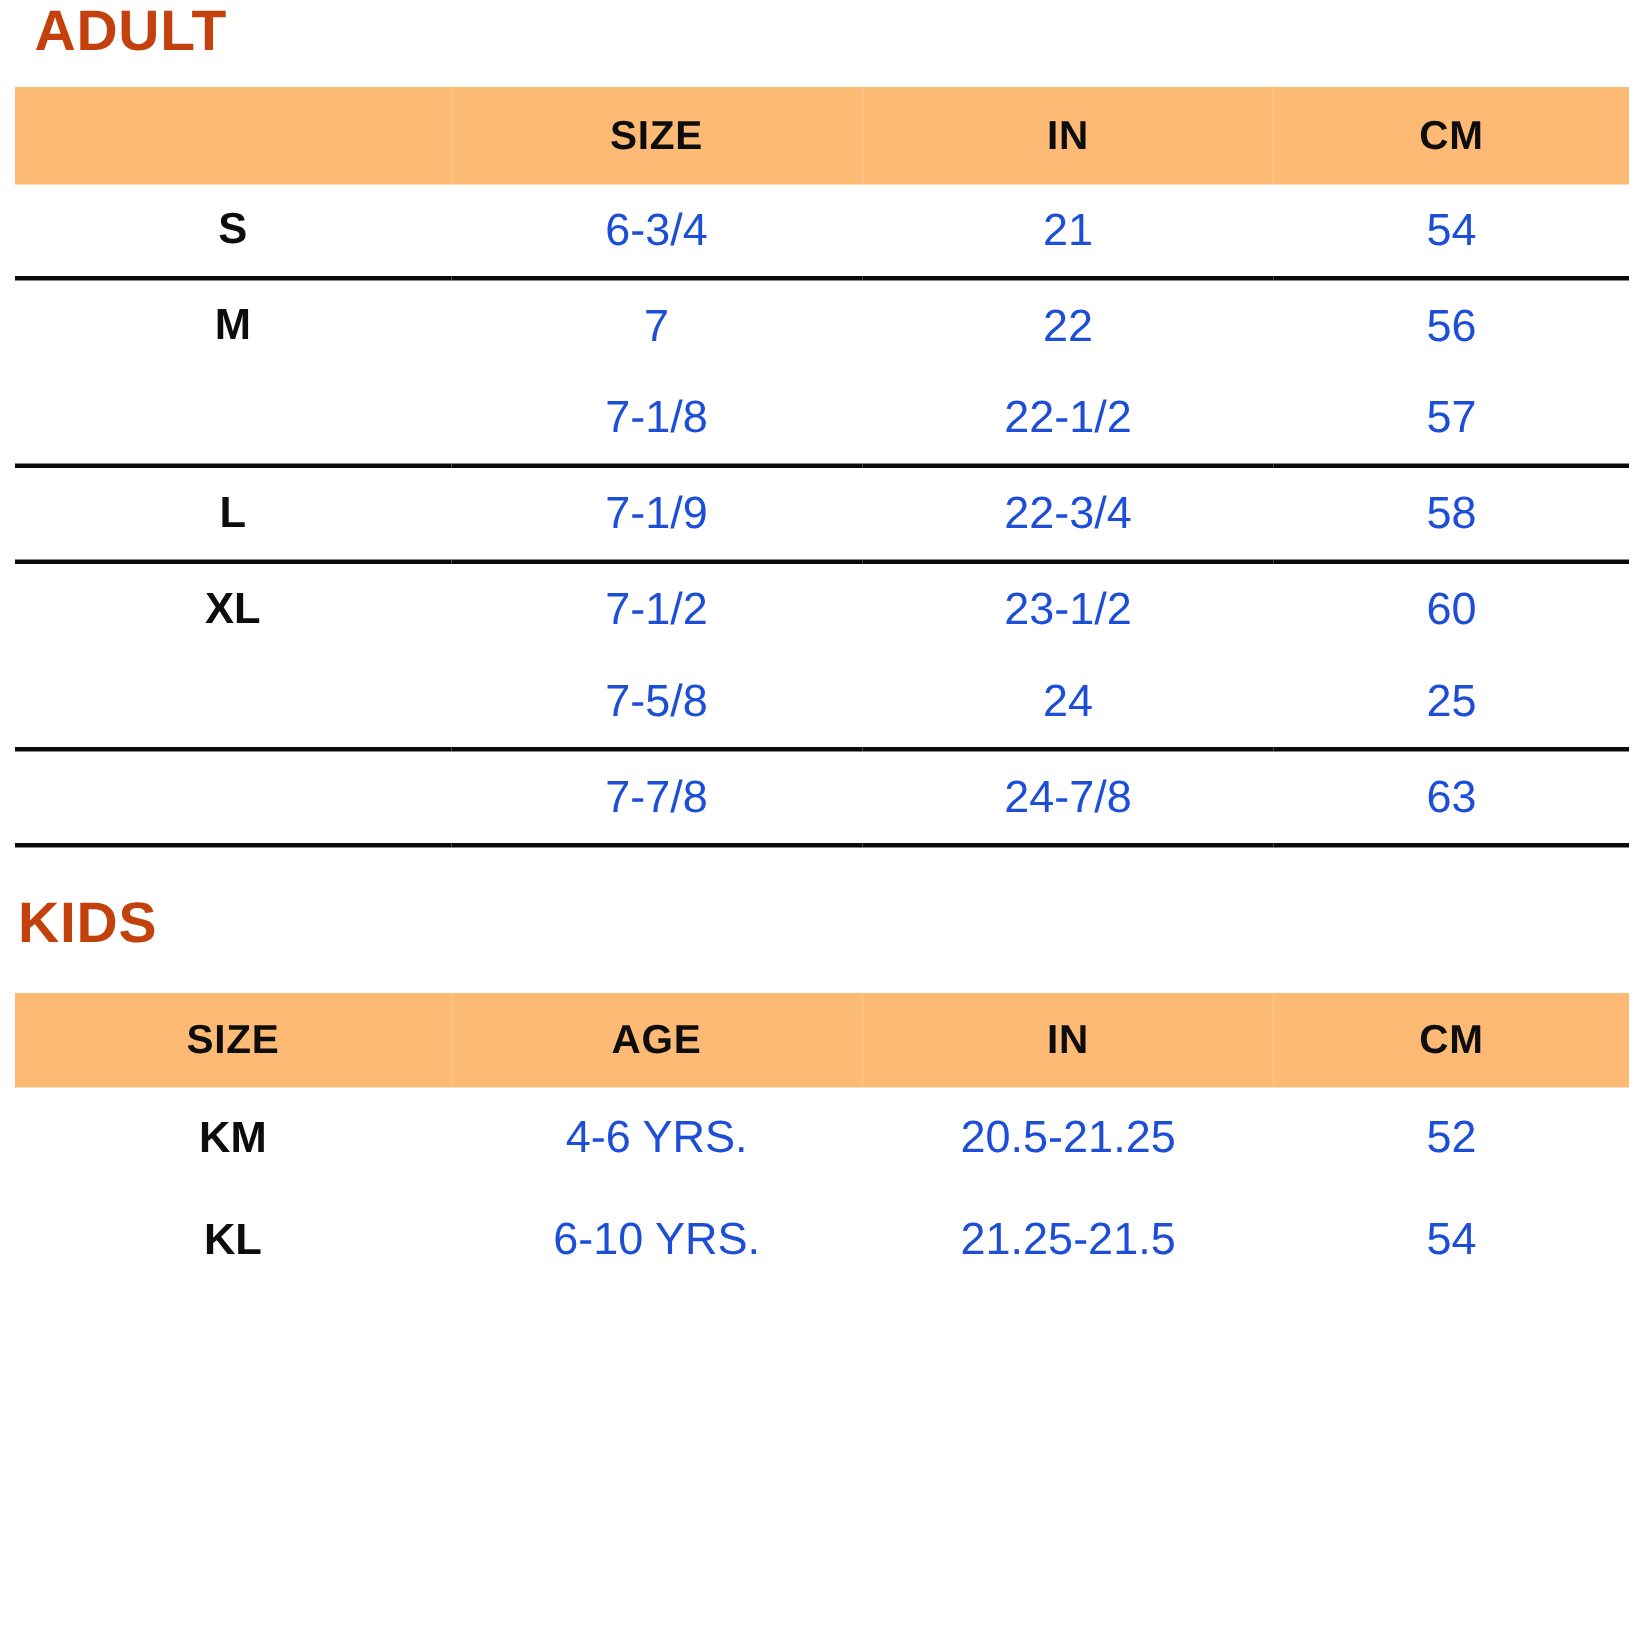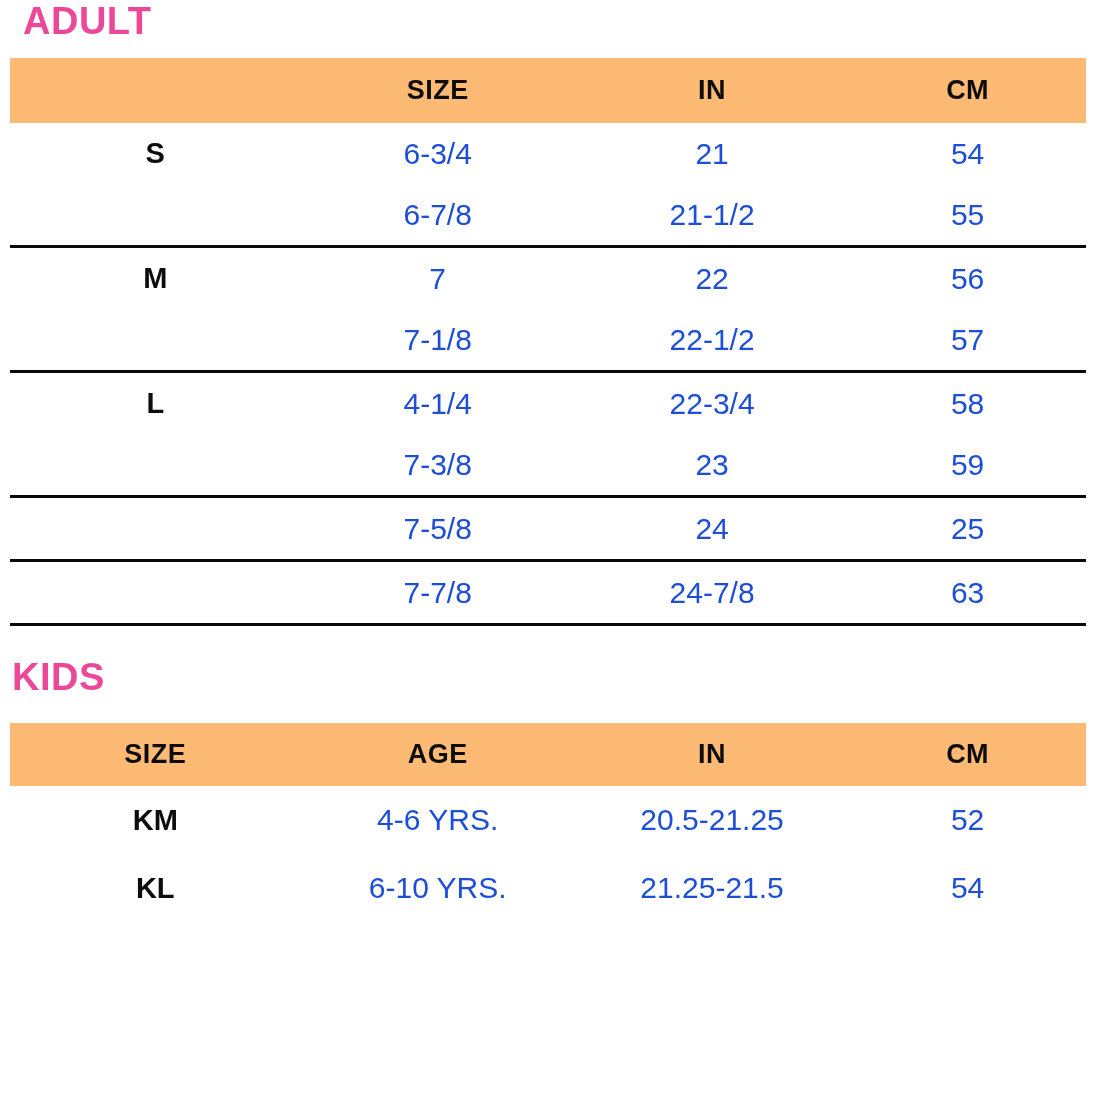--- a/index.html
+++ b/index.html
@@ -17,21 +17,21 @@
     height: 1096px;
     position: relative;
   }
   .section-title {
     margin: 0;
     padding: 2px 0 0 23px;
     font-size: 38px;
     line-height: 1;
     font-weight: 900;
     letter-spacing: 0.5px;
-    color: #ec4899;
+    color: #c2410c;
   }
   .kids-title {
     padding-top: 0;
     margin-top: 32px;
     padding-left: 12px;
   }
   table.size-table {
     border-collapse: collapse;
     table-layout: fixed;
     margin-left: 10px;
@@ -92,59 +92,53 @@
       </tr>
     </thead>
 
     <tbody class="size-group">
       <tr>
         <td class="size-label">S</td>
         <td>6-3/4</td>
         <td>21</td>
         <td>54</td>
       </tr>
-      <tr>
-        <td class="size-label"></td>
-        <td>6-7/8</td>
-        <td>21-1/2</td>
-        <td>55</td>
-      </tr>
     </tbody>
 
     <tbody class="size-group">
       <tr>
         <td class="size-label">M</td>
         <td>7</td>
         <td>22</td>
         <td>56</td>
       </tr>
       <tr>
         <td class="size-label"></td>
         <td>7-1/8</td>
         <td>22-1/2</td>
         <td>57</td>
       </tr>
     </tbody>
 
     <tbody class="size-group">
       <tr>
         <td class="size-label">L</td>
-        <td>4-1/4</td>
+        <td>7-1/9</td>
         <td>22-3/4</td>
         <td>58</td>
-      </tr>
-      <tr>
-        <td class="size-label"></td>
-        <td>7-3/8</td>
-        <td>23</td>
-        <td>59</td>
       </tr>
     </tbody>
 
     <tbody class="size-group">
+      <tr>
+        <td class="size-label">XL</td>
+        <td>7-1/2</td>
+        <td>23-1/2</td>
+        <td>60</td>
+      </tr>
       <tr>
         <td class="size-label"></td>
         <td>7-5/8</td>
         <td>24</td>
         <td>25</td>
       </tr>
     </tbody>
 
     <tbody class="size-group">
       <tr>

